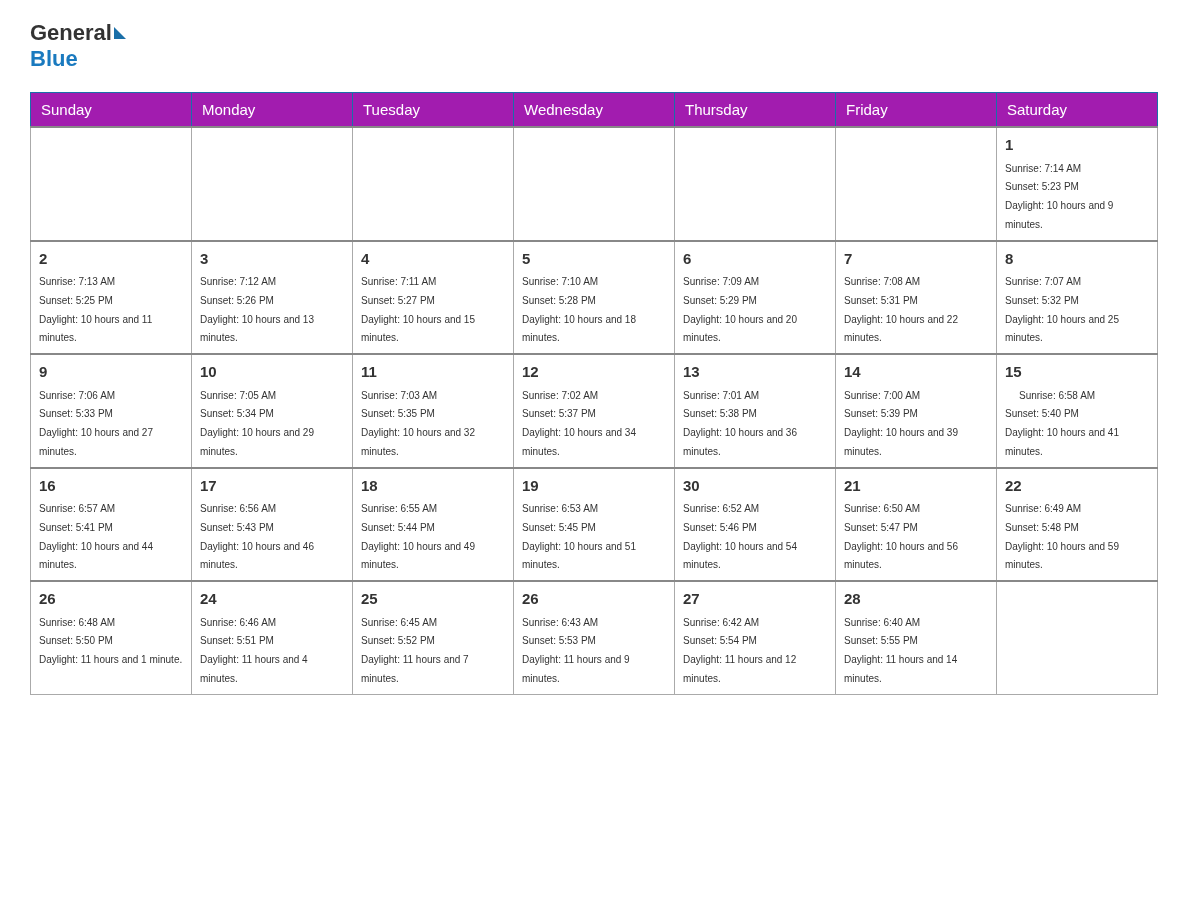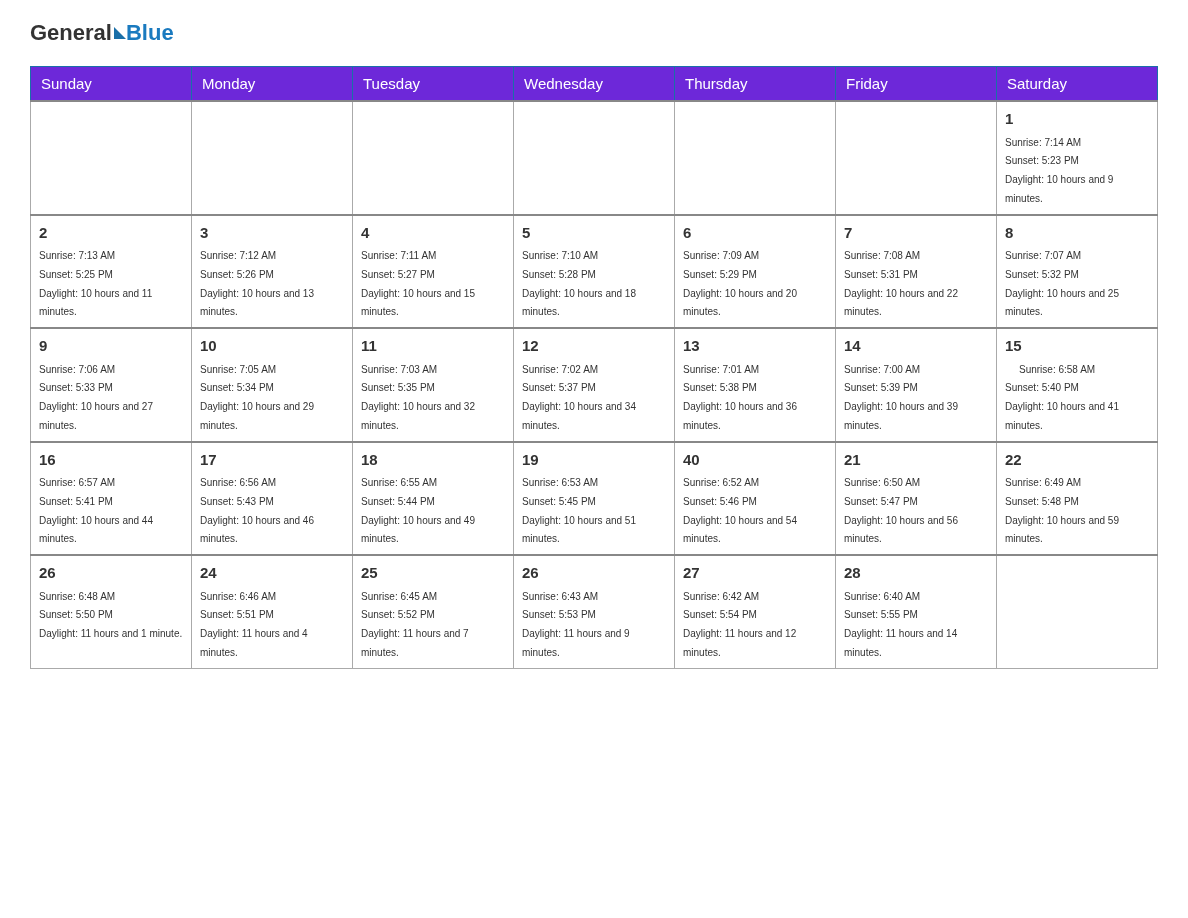--- a/index.html
+++ b/index.html
@@ -10,20 +10,21 @@
       color: #333;
     }
     .header {
       display: flex;
       justify-content: space-between;
       align-items: flex-start;
       margin-bottom: 20px;
     }
     .logo {
       display: flex;
+      flex-direction: column;
       align-items: flex-start;
     }
     .logo-text {
       font-size: 22px;
       font-weight: bold;
       color: #333;
       display: flex;
       align-items: center;
       gap: 0;
     }
@@ -41,21 +42,21 @@
     .logo-blue { color: #1a7abf; font-size: 22px; font-weight: bold; }
     .title-area { text-align: right; }
     .month-title { font-size: 48px; font-weight: bold; color: #333; }
     .location { font-size: 18px; color: #555; margin-top: 4px; }
     table {
       width: 100%;
       border-collapse: collapse;
       border: 1px solid #aaa;
     }
     thead th {
-      background-color: #6d28d9;
+      background-color: #a21caf;
       color: #fff;
       padding: 8px 10px;
       font-size: 15px;
       font-weight: normal;
       text-align: left;
       border: 1px solid #1a6fa8;
     }
     td {
       width: 14.28%;
       vertical-align: top;
@@ -172,21 +173,21 @@
 Daylight: 10 hours and 44 minutes.</span></td>
         <td><span class="day-number">17</span><span class="day-info" style="white-space: pre-line;">Sunrise: 6:56 AM
 Sunset: 5:43 PM
 Daylight: 10 hours and 46 minutes.</span></td>
         <td><span class="day-number">18</span><span class="day-info" style="white-space: pre-line;">Sunrise: 6:55 AM
 Sunset: 5:44 PM
 Daylight: 10 hours and 49 minutes.</span></td>
         <td><span class="day-number">19</span><span class="day-info" style="white-space: pre-line; margin-top: 44px;">Sunrise: 6:53 AM
 Sunset: 5:45 PM
 Daylight: 10 hours and 51 minutes.</span></td>
-        <td><span class="day-number">40</span><span class="day-info" style="white-space: pre-line; margin-top: 8px;">Sunrise: 6:52 AM
+        <td><span class="day-number">30</span><span class="day-info" style="white-space: pre-line; margin-top: 8px;">Sunrise: 6:52 AM
 Sunset: 5:46 PM
 Daylight: 10 hours and 54 minutes.</span></td>
         <td><span class="day-number">21</span><span class="day-info" style="white-space: pre-line;">Sunrise: 6:50 AM
 Sunset: 5:47 PM
 Daylight: 10 hours and 56 minutes.</span></td>
         <td><span class="day-number">22</span><span class="day-info" style="white-space: pre-line;">Sunrise: 6:49 AM
 Sunset: 5:48 PM
 Daylight: 10 hours and 59 minutes.</span></td>
       </tr>
       <tr>

